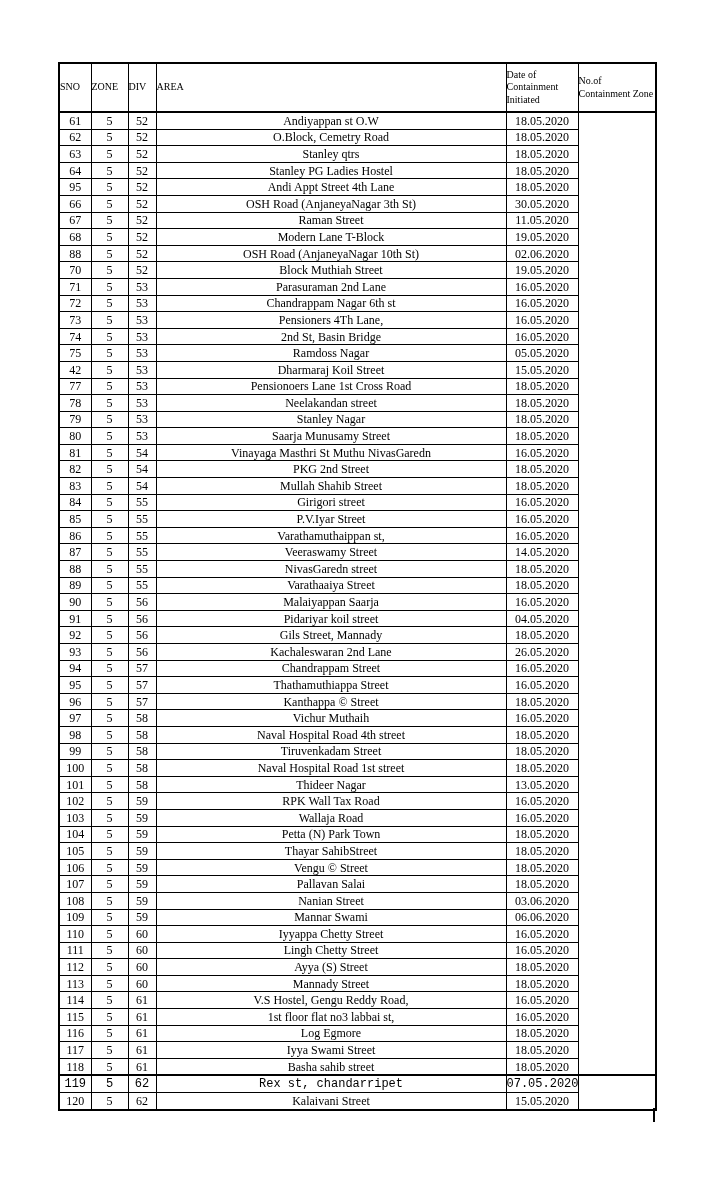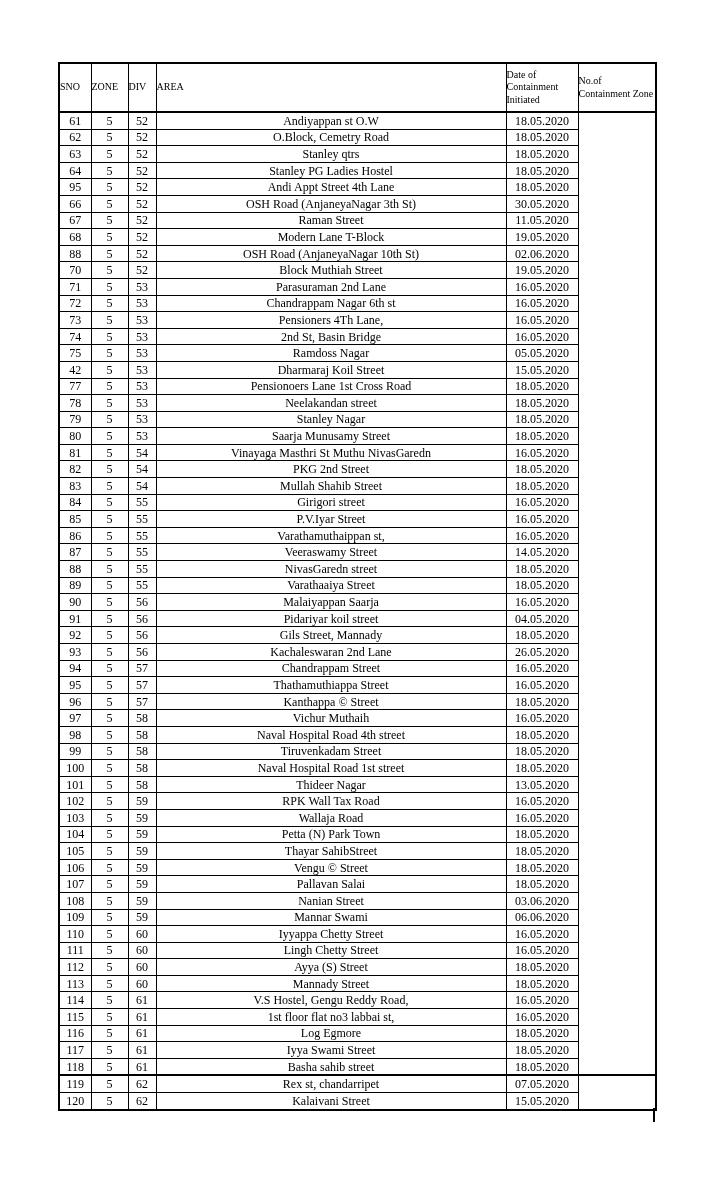--- a/index.html
+++ b/index.html
@@ -52,20 +52,21 @@
     vertical-align: middle;
     white-space: nowrap;
     overflow: hidden;
   }
   td.cell-area {
     text-align: left;
     padding-left: 3px;
   }
   tr.group-break td {
     border-top-width: 2px;
+    font-family: Liberation Mono, monospace;
   }
   td.zone-open-bottom {
     border-bottom: hidden;
   }
   .edge-extension {
     position: absolute;
     left: 653px;
     top: 1108px;
     width: 2px;
     height: 14px;

